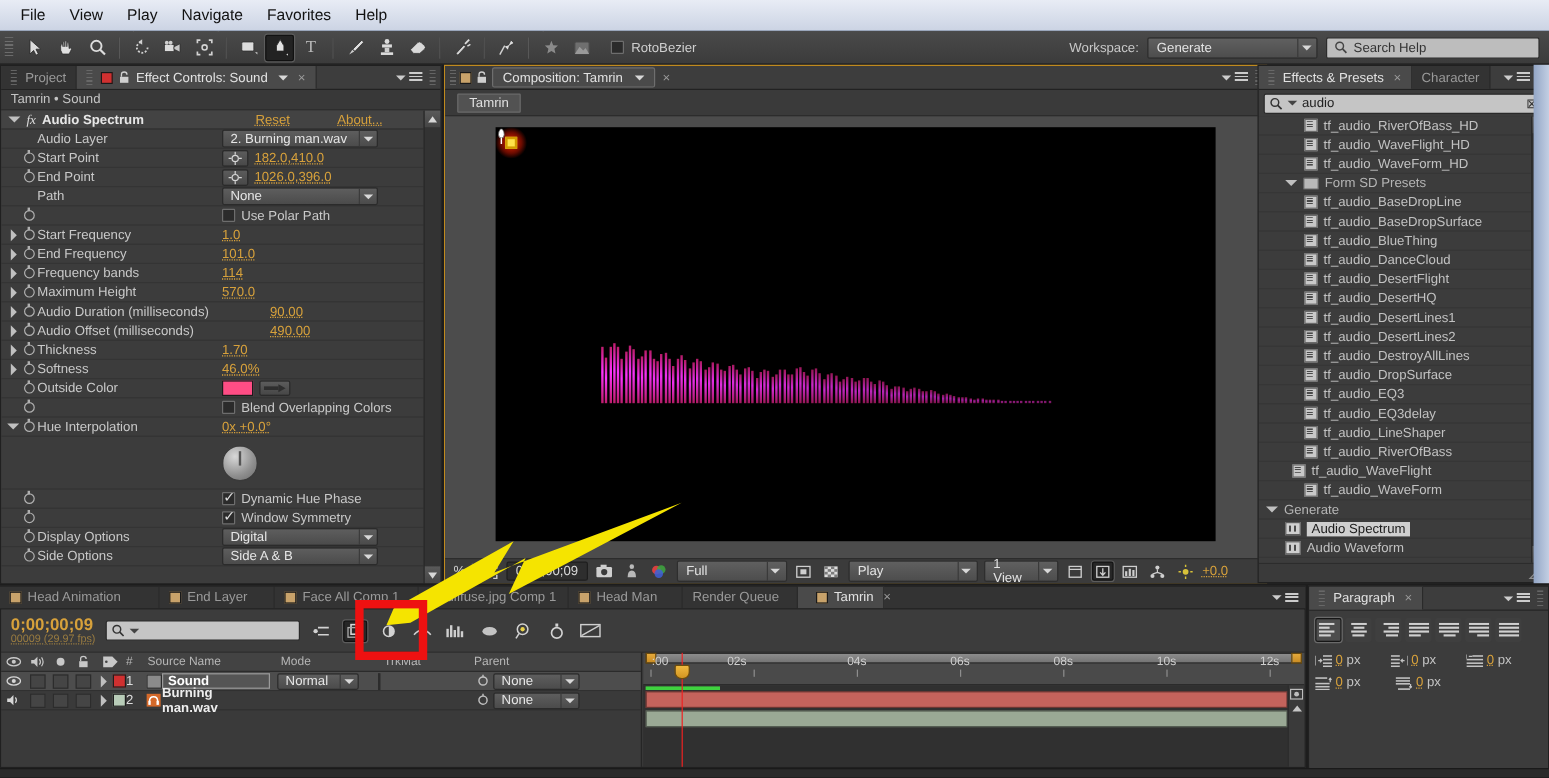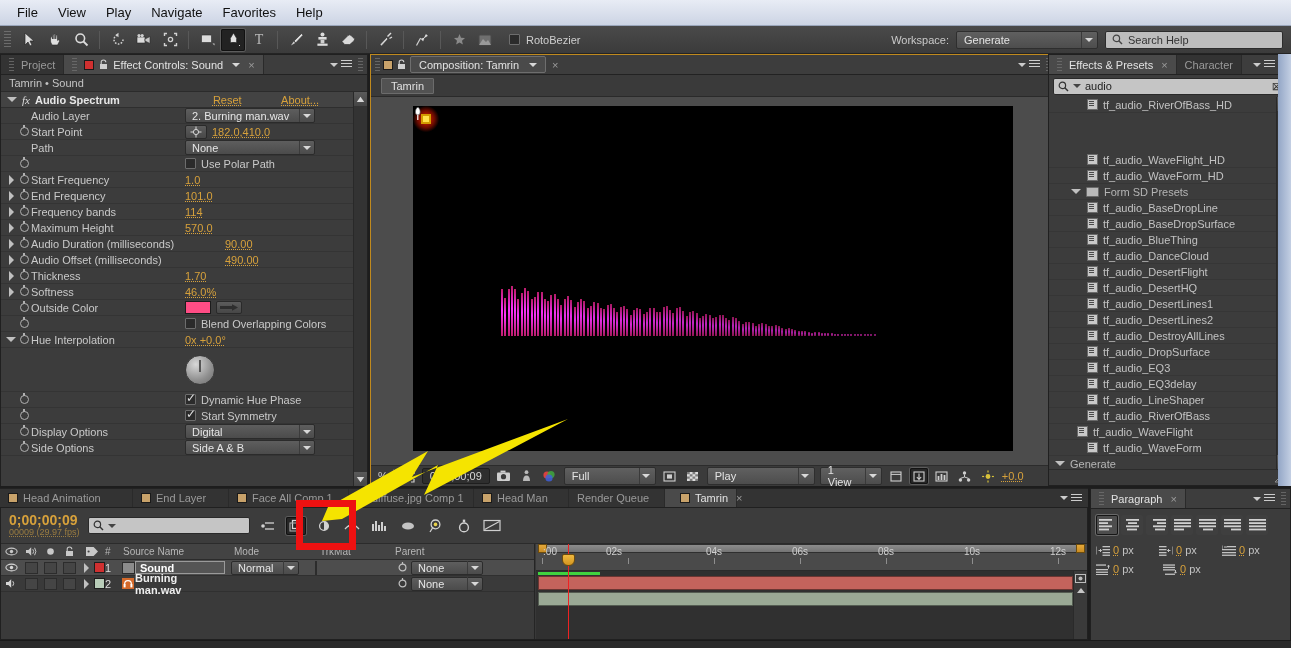--- a/index.html
+++ b/index.html
@@ -533,20 +533,39 @@
                   <line x1="6" y1="0.5" x2="6" y2="3" stroke="#d6d6d6"></line>
                   <line x1="6" y1="9" x2="6" y2="11.5" stroke="#d6d6d6"></line>
                   <line x1="0.5" y1="6" x2="3" y2="6" stroke="#d6d6d6"></line>
                   <line x1="9" y1="6" x2="11.5" y2="6" stroke="#d6d6d6"></line>
                 </svg>
             </span>
             <span class="num">182.0,410.0</span>
           </span>
         </div>
 
+        <div class="prow">
+          <span class="tri"></span>
+          <span class="sw">
+              <span class="stopw"></span>
+            </span>
+          <span class="lab">End Point</span>
+          <span class="val">
+            <span class="posbtn">
+              <svg width="12" height="12" viewBox="0 0 12 12">
+                  <circle cx="6" cy="6" r="2.6" fill="none" stroke="#d6d6d6" stroke-width="1"></circle>
+                  <line x1="6" y1="0.5" x2="6" y2="3" stroke="#d6d6d6"></line>
+                  <line x1="6" y1="9" x2="6" y2="11.5" stroke="#d6d6d6"></line>
+                  <line x1="0.5" y1="6" x2="3" y2="6" stroke="#d6d6d6"></line>
+                  <line x1="9" y1="6" x2="11.5" y2="6" stroke="#d6d6d6"></line>
+                </svg>
+            </span>
+            <span class="num">1026.0,396.0</span>
+          </span>
+        </div>
 
         <div class="prow">
           <span class="tri"></span>
             <span class="sw"></span>
           <span class="lab">Path</span>
           <span class="val">
               <span class="dd2">
             <span>None</span>
             <span class="arrowbox">
                   <span class="caret"></span>
@@ -728,21 +747,21 @@
         </div>
 
         <div class="prow">
           <span class="tri"></span>
           <span class="sw">
               <span class="stopw"></span>
             </span>
           <span class="lab"></span>
           <span class="val">
             <span class="chk on"></span>
-            <span style="color:#c9c9c9">Start Symmetry</span>
+            <span style="color:#c9c9c9">Window Symmetry</span>
           </span>
         </div>
 
         <div class="prow">
           <span class="tri"></span>
           <span class="sw">
               <span class="stopw"></span>
             </span>
           <span class="lab">Display Options</span>
           <span class="val">
@@ -1085,21 +1104,21 @@
         <span style="color:#333;">⊠</span>
       </div>
     </div>
 
     <div id="fxlist">
       <div id="fxinner">
           <div class="fxrow" style="padding-left: 38px;">
             <span class="pico"></span>
             <span class="nm">tf_audio_RiverOfBass_HD</span>
           </div>
-          <div class="fxrow" style="padding-left: 38px; margin-top: 39px;">
+          <div class="fxrow" style="padding-left: 38px;">
             <span class="pico"></span>
             <span class="nm">tf_audio_WaveFlight_HD</span>
           </div>
           <div class="fxrow" style="padding-left: 38px;">
             <span class="pico"></span>
             <span class="nm">tf_audio_WaveForm_HD</span>
           </div>
           <div class="fxrow" style="padding-left: 22px;">
             <span class="tw" style="flex: 0 0 auto;"></span>
             <span class="folder"></span>

